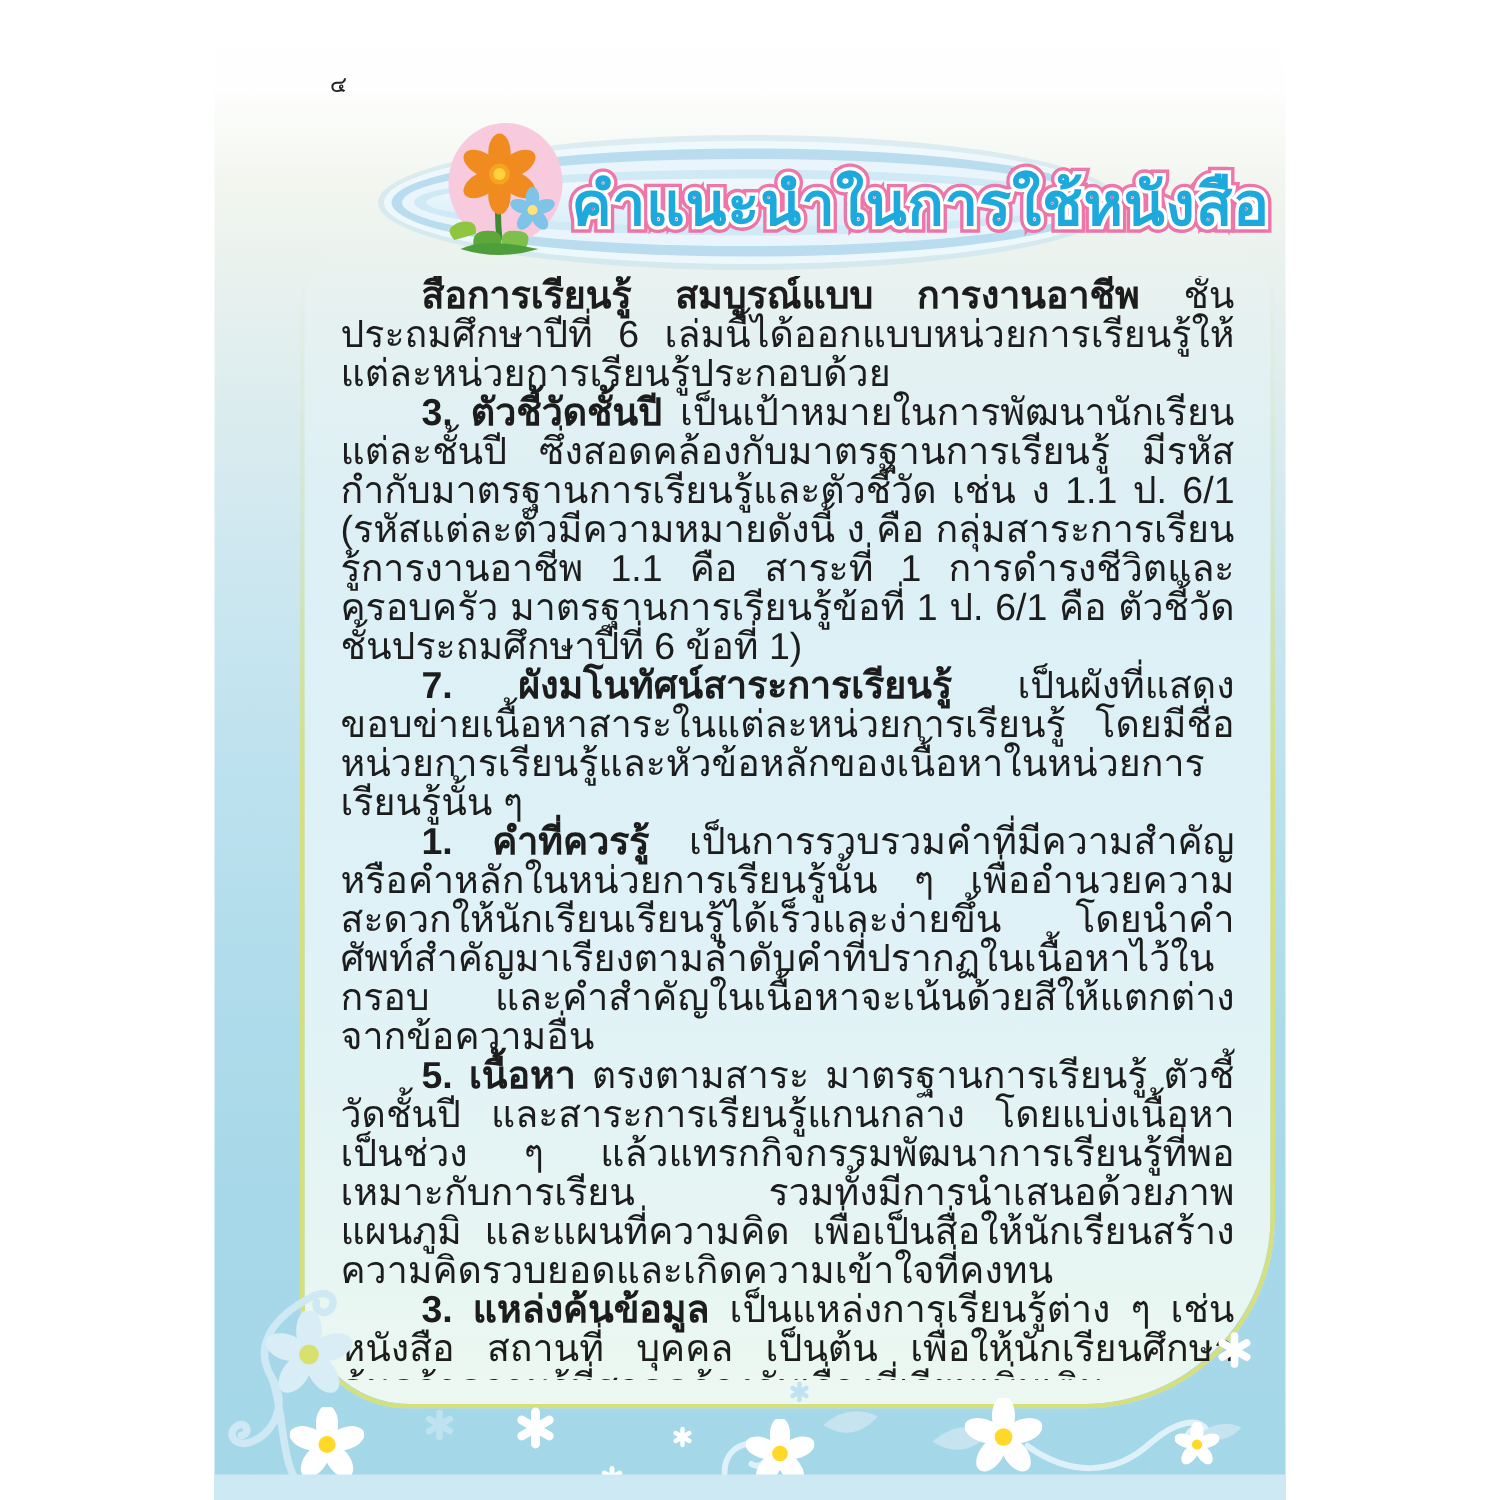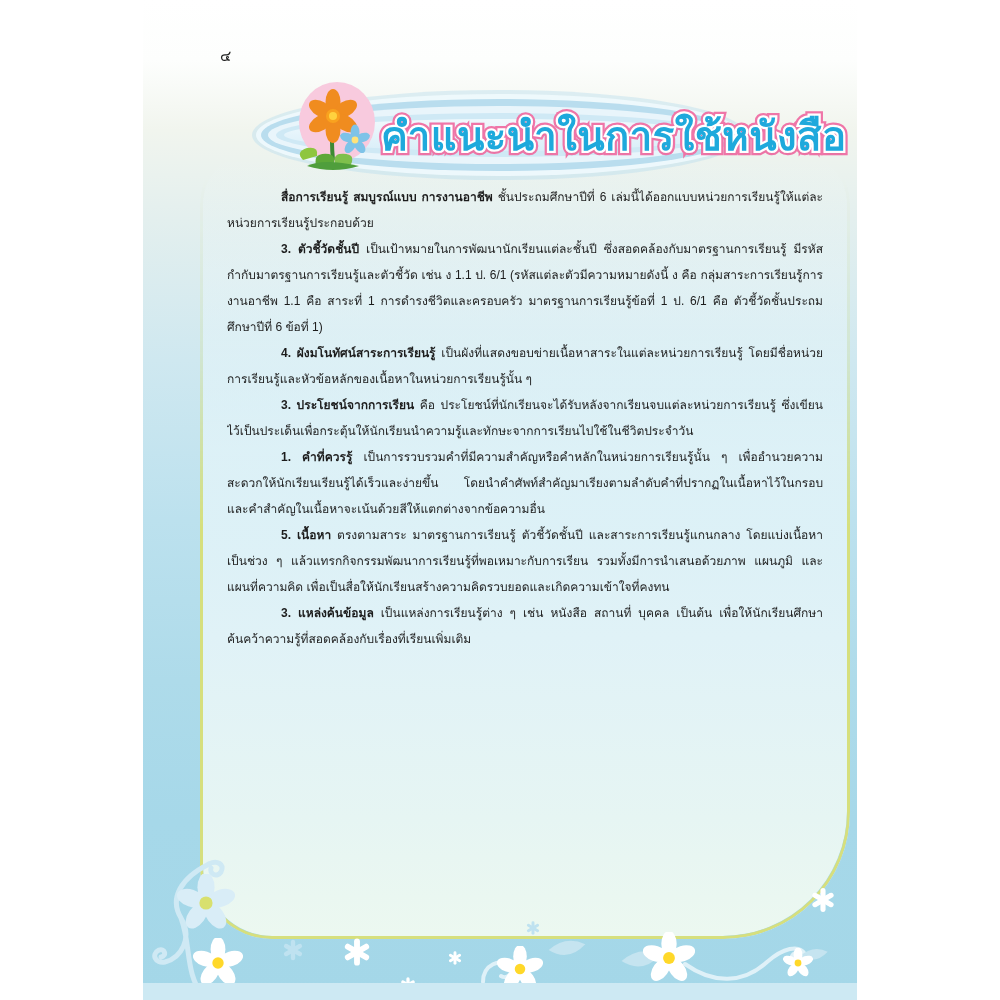--- a/index.html
+++ b/index.html
@@ -34,21 +34,21 @@
   .badge{position:absolute;left:150px;top:82px;width:84px;height:92px;}
   .title-stack{position:absolute;left:238px;top:104px;width:360px;height:62px;}
   .title-stack span{position:absolute;left:0;top:0;white-space:nowrap;font-weight:bold;
                     font-size:40px;letter-spacing:.5px;paint-order:stroke fill;text-align:center;}
   .t-pink{color:#ef76a8;-webkit-text-stroke:9px #ef76a8;
           text-shadow:0 2px 3px rgba(170,90,130,.35);}
   .t-white{color:#ffffff;-webkit-text-stroke:4.5px #ffffff;}
   .t-blue{color:#1ea9dc;}
   
   .body-text{position:absolute;left:84px;top:184px;width:596px;height:736px;overflow:hidden;
-             font-size:12px;line-height:26px;color:#1c1c1c;text-align:justify;}
+             font-size:25px;line-height:26px;color:#1c1c1c;text-align:justify;}
   .body-text p{margin:0;text-indent:54px;}
   .body-text b{font-weight:bold;}
   
   .decor{position:absolute;}
   .d-white{--petal:#ffffff;--center:#ffd829;}
   .d-white-plain{--petal:#ffffff;--center:#ffffff;}
   .d-blue{--petal:#d9edf7;--center:#d8e06e;}
   .d-blue-plain{--petal:#bfe2f0;--center:#bfe2f0;}
   .d-leaf{--petal:#c5e4f0;}
   .bottom-strip{position:absolute;left:0;bottom:0;width:714px;height:17px;background:#cde9f3;}
@@ -133,22 +133,21 @@
       <div class="title-stack">
         <span class="t-pink">คำแนะนำในการใช้หนังสือ</span>
         <span class="t-white">คำแนะนำในการใช้หนังสือ</span>
         <span class="t-blue">คำแนะนำในการใช้หนังสือ</span>
       </div>
     </div>
 
     <div class="body-text">
       <p><b>สื่อการเรียนรู้ สมบูรณ์แบบ การงานอาชีพ</b> <span>ชั้นประถมศึกษาปีที่ 6 เล่มนี้ได้ออกแบบหน่วยการเรียนรู้ให้แต่ละหน่วยการเรียนรู้ประกอบด้วย</span></p>
       <p><b>3. ตัวชี้วัดชั้นปี</b> <span>เป็นเป้าหมายในการพัฒนานักเรียนแต่ละชั้นปี ซึ่งสอดคล้องกับมาตรฐานการเรียนรู้ มีรหัสกำกับมาตรฐานการเรียนรู้และตัวชี้วัด เช่น ง 1.1 ป. 6/1 (รหัสแต่ละตัวมีความหมายดังนี้ ง คือ กลุ่มสาระการเรียนรู้การงานอาชีพ 1.1 คือ สาระที่ 1 การดำรงชีวิตและครอบครัว มาตรฐานการเรียนรู้ข้อที่ 1 ป. 6/1 คือ ตัวชี้วัดชั้นประถมศึกษาปีที่ 6 ข้อที่ 1)</span></p>
-      <p><b>4. ผังมโนทัศน์สาระการเรียนรู้</b> <span>เป็นผังที่แสดงขอบข่ายเนื้อหาสาระในแต่ละหน่วยการเรียนรู้ โดยมีชื่อหน่วยการเรียนรู้และหัวข้อหลักของเนื้อหาในหน่วยการเรียนรู้นั้น ๆ</span></p>
-      <p><b>3. ประโยชน์จากการเรียน</b> <span>คือ ประโยชน์ที่นักเรียนจะได้รับหลังจากเรียนจบแต่ละหน่วยการเรียนรู้ ซึ่งเขียนไว้เป็นประเด็นเพื่อกระตุ้นให้นักเรียนนำความรู้และทักษะจากการเรียนไปใช้ในชีวิตประจำวัน</span></p>
+      <p><b>7. ผังมโนทัศน์สาระการเรียนรู้</b> <span>เป็นผังที่แสดงขอบข่ายเนื้อหาสาระในแต่ละหน่วยการเรียนรู้ โดยมีชื่อหน่วยการเรียนรู้และหัวข้อหลักของเนื้อหาในหน่วยการเรียนรู้นั้น ๆ</span></p>
       <p><b>1. คำที่ควรรู้</b> <span>เป็นการรวบรวมคำที่มีความสำคัญหรือคำหลักในหน่วยการเรียนรู้นั้น ๆ เพื่ออำนวยความสะดวกให้นักเรียนเรียนรู้ได้เร็วและง่ายขึ้น โดยนำคำศัพท์สำคัญมาเรียงตามลำดับคำที่ปรากฏในเนื้อหาไว้ในกรอบ และคำสำคัญในเนื้อหาจะเน้นด้วยสีให้แตกต่างจากข้อความอื่น</span></p>
       <p><b>5. เนื้อหา</b> <span>ตรงตามสาระ มาตรฐานการเรียนรู้ ตัวชี้วัดชั้นปี และสาระการเรียนรู้แกนกลาง โดยแบ่งเนื้อหาเป็นช่วง ๆ แล้วแทรกกิจกรรมพัฒนาการเรียนรู้ที่พอเหมาะกับการเรียน รวมทั้งมีการนำเสนอด้วยภาพ แผนภูมิ และแผนที่ความคิด เพื่อเป็นสื่อให้นักเรียนสร้างความคิดรวบยอดและเกิดความเข้าใจที่คงทน</span></p>
       <p><b>3. แหล่งค้นข้อมูล</b> <span>เป็นแหล่งการเรียนรู้ต่าง ๆ เช่น หนังสือ สถานที่ บุคคล เป็นต้น เพื่อให้นักเรียนศึกษาค้นคว้าความรู้ที่สอดคล้องกับเรื่องที่เรียนเพิ่มเติม</span></p>
 
     </div>
 
     <svg class="decor" style="left:8px;top:858px" width="115" height="140" viewBox="0 0 115 140">
       <path d="M58,6 C30,20 18,40 30,60 C42,80 30,100 14,104 C4,106 0,96 8,92 C14,90 16,98 10,99
                M30,60 C40,86 34,116 52,138" fill="none" stroke="#cfe9f4" stroke-width="5" stroke-linecap="round"></path>
       <path d="M58,6 C66,2 74,6 70,14 C66,20 58,16 60,10" fill="none" stroke="#cfe9f4" stroke-width="5" stroke-linecap="round"></path>

